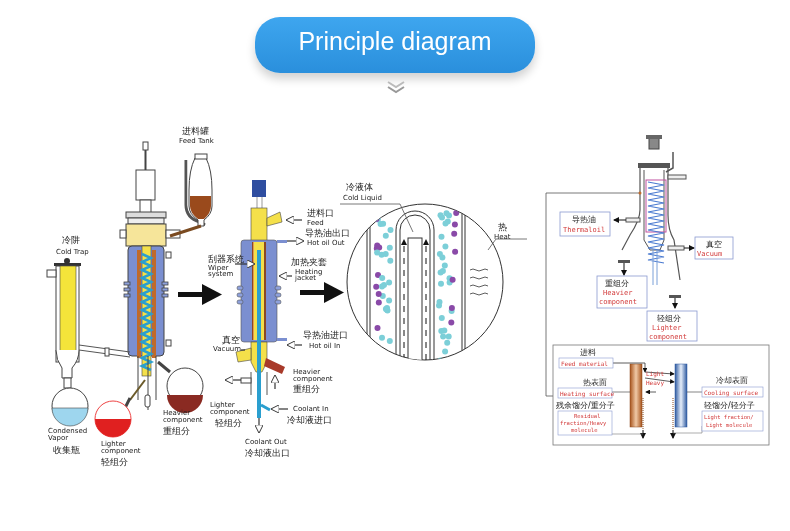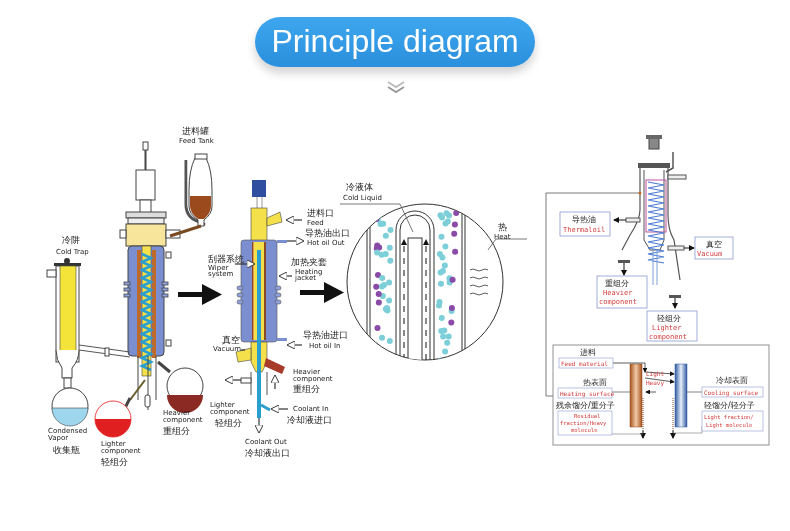--- a/index.html
+++ b/index.html
@@ -1,19 +1,19 @@
 <!DOCTYPE html>
 <html><head>
 <meta charset="utf-8">
 <style>
   html, body { margin:0; padding:0; background:#ffffff; }
   body { width:790px; height:531px; position:relative; overflow:hidden; font-family:"DejaVu Sans", sans-serif; }
-  .banner { position:absolute; left:255px; top:17px; width:280px; height:50px; border-radius:25px;
+  .banner { position:absolute; left:255px; top:17px; width:280px; height:56px; border-radius:25px;
     background:linear-gradient(#3ea6ef,#2a8fdc); box-shadow:0 6px 10px rgba(0,0,0,0.18);
-    color:#fff; font-size:32px; text-align:center; line-height:48px; font-family:"Liberation Sans", sans-serif; }
+    color:#fff; font-size:25px; text-align:center; line-height:48px; font-family:"Liberation Sans", sans-serif; }
   .chev { position:absolute; left:386px; top:80px; }
   svg.diag { position:absolute; left:0; top:0; }
   .t { font-family:"DejaVu Sans", sans-serif; fill:#222; }
   .tr { font-family:"DejaVu Sans Mono", monospace; fill:#d23a3a; }
 </style>
 </head>
 <body>
 
 <div class="banner">
   <span>Principle diagram</span>

